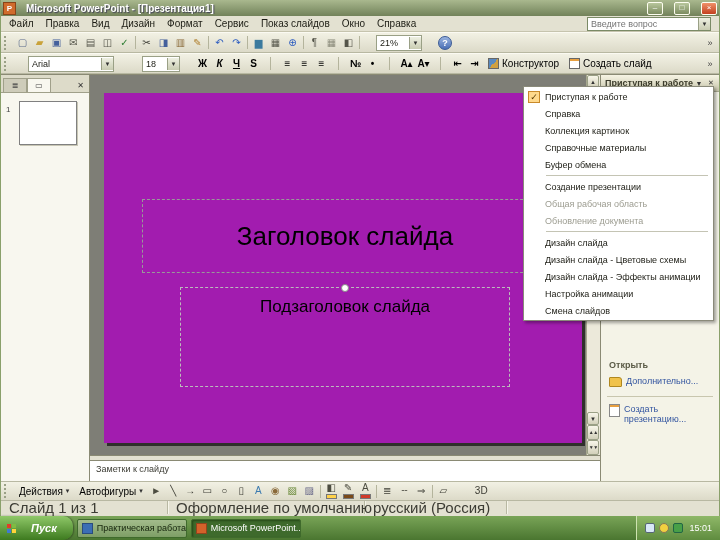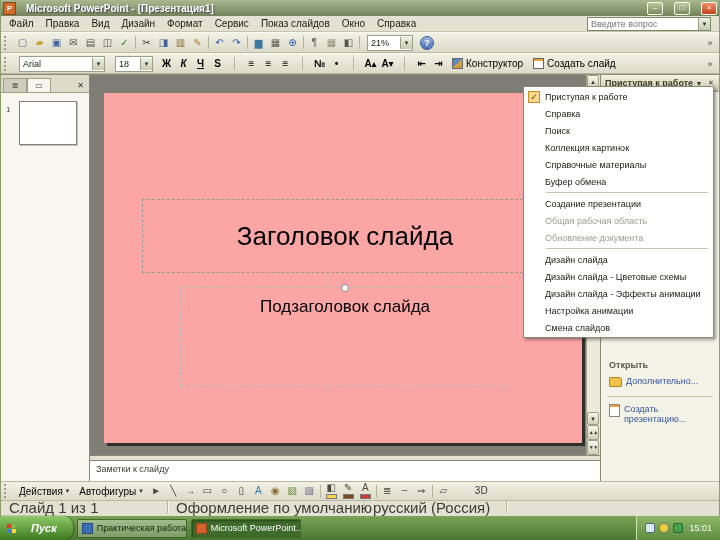--- a/index.html
+++ b/index.html
@@ -29,21 +29,21 @@
     border-top:1px solid #fbfaf2;border-bottom:1px solid #b8b8a2;padding:0 2px;}
   .toolbar.std{height:19px;}
   .toolbar.fmt{height:19px;}
   .grip{width:5px;height:14px;flex:none;border-left:2px dotted #9aa086;margin:0 3px 0 1px;}
   .tbtn{width:17px;height:16px;flex:none;border:none;background:none;border-radius:2px;display:flex;flex-direction:column;
     align-items:center;justify-content:center;font-size:10px;line-height:1;padding:0;font-family:inherit;}
   .tbtn .glyph{pointer-events:none;}
   .tbtn .bar{display:none;width:9px;height:3px;margin-top:1px;border:1px solid #777;}
   .tbtn.separator{width:5px;pointer-events:none;}
   .tbtn.separator::after{content:"";width:1px;height:13px;background:#b4b49c;}
-  .combo{display:flex;align-items:center;border:1px solid #9aa086;background:#fff;height:14px;margin:0 5px;}
+  .combo{display:flex;align-items:center;border:1px solid #9aa086;background:#fff;height:14px;margin:0 14px;}
   .combo .val{padding:0 3px;font-size:9px;white-space:nowrap;overflow:hidden;}
   .font-combo .val{width:66px;}
   .size-combo .val{width:18px;}
   .zoom-combo .val{width:26px;}
   .help-btn{width:14px;height:14px;flex:none;border-radius:50%;background:linear-gradient(#9ab4e0,#4a6fb5);color:#fff;
     border:1px solid #3a5a95;font-size:9px;font-weight:bold;display:flex;align-items:center;justify-content:center;padding:0;margin:0 2px;}
   .fmt-btn{min-width:17px;height:16px;border:none;background:none;font-family:inherit;font-size:10px;font-weight:bold;
     display:flex;align-items:center;justify-content:center;border-radius:2px;padding:0 1px;}
   .fmt-btn.italic .glyph{font-style:italic;}
   .fmt-btn.underline .glyph{text-decoration:underline;}
@@ -57,21 +57,21 @@
   .tabs{height:16px;flex:none;display:flex;align-items:flex-end;background:#dddbc9;border-bottom:1px solid #a0a08a;padding:1px 2px 0;}
   .tab{width:24px;height:14px;border:1px solid #a0a08a;border-bottom:none;background:#ceccba;font-size:8px;
     display:flex;align-items:center;justify-content:center;padding:0;font-family:inherit;color:#444;}
   .tab.selected{background:#f8f7ef;}
   .tab-close{margin-left:auto;width:13px;height:13px;border:none;background:none;font-size:8px;color:#333;padding:0;}
   .thumb-wrap{position:relative;padding-top:8px;}
   .thumb-num{position:absolute;left:5px;top:12px;font-size:8px;color:#444;}
   .thumb{width:56px;height:42px;margin-left:18px;background:#fff;border:1px solid #808080;box-shadow:1px 1px 0 #c8c6b4;}
   .center-col{flex:1;display:flex;flex-direction:column;min-width:0;}
   .slide-region{flex:1;position:relative;background:#7e7e76;min-height:0;}
-  .slide{position:absolute;left:14px;top:18px;width:478px;height:350px;background:#fca5a5;box-shadow:3px 3px 0 #2f2f2b;}
+  .slide{position:absolute;left:14px;top:18px;width:478px;height:350px;background:#a21caf;box-shadow:3px 3px 0 #2f2f2b;}
   .ph-title{position:absolute;left:38px;top:106px;width:404px;height:72px;border:1px dashed #999;
     display:flex;align-items:center;justify-content:center;font-size:26px;color:#000;}
   .ph-subtitle{position:absolute;left:76px;top:194px;width:330px;height:100px;border:1px dashed #bbb;
     display:flex;justify-content:center;align-items:flex-start;padding-top:9px;font-size:17px;color:#000;box-sizing:border-box;}
   .rotate-dot{position:absolute;top:-4px;left:50%;margin-left:-4px;width:6px;height:6px;border:1px solid #888;border-radius:50%;background:#fff;}
   .vscroll{position:absolute;right:0;top:0;bottom:0;width:13px;background:#ece9da;border-left:1px solid #a8a890;display:flex;flex-direction:column;}
   .sbtn{width:12px;height:13px;flex:none;border:1px solid #9aa086;background:linear-gradient(#f8f6ea,#d2d0ba);
     font-size:6px;color:#333;display:flex;align-items:center;justify-content:center;padding:0;border-radius:2px;}
   .sthumb{width:12px;height:56px;margin:1px 0;border:1px solid #9aa086;background:linear-gradient(90deg,#f4f2e4,#d8d6c2);border-radius:2px;}
   .sspace{flex:1;}
@@ -441,24 +441,20 @@
     <button class="tp-mi checked">
         <span class="chk"></span>
         <span>Приступая к работе</span>
       </button>
       <button class="tp-mi">
         <span class="chk"></span>
         <span>Справка</span>
       </button>
       <button class="tp-mi">
         <span class="chk"></span>
-        <span>Поиск</span>
-      </button>
-      <button class="tp-mi">
-        <span class="chk"></span>
         <span>Коллекция картинок</span>
       </button>
       <button class="tp-mi">
         <span class="chk"></span>
         <span>Справочные материалы</span>
       </button>
       <button class="tp-mi">
         <span class="chk"></span>
         <span>Буфер обмена</span>
       </button>

